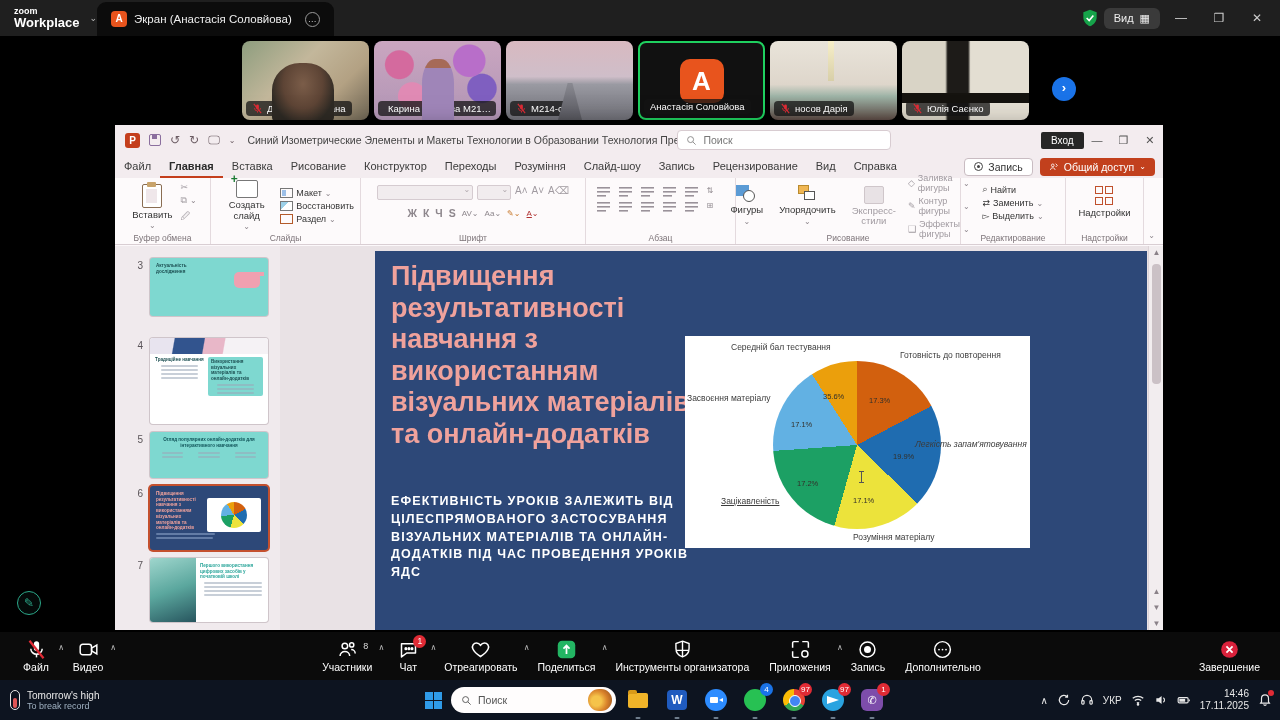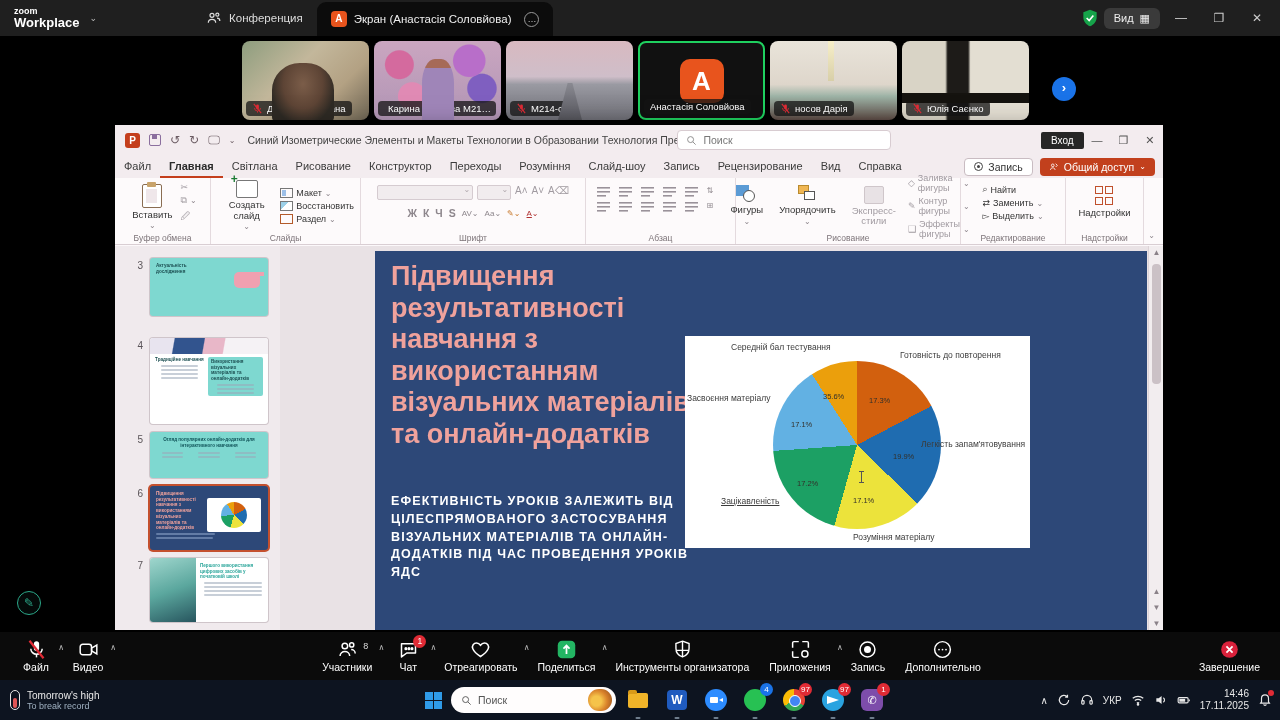--- a/index.html
+++ b/index.html
@@ -246,29 +246,20 @@
 </style>
 </head>
 <body>
 
 <div id="zoom-titlebar">
   <div class="zlogo">
     <div class="l1">zoom</div>
     <div class="l2">Workplace</div>
   </div>
   <div class="zchev">⌄</div>
-  <div class="ztab conf">
-    <svg class="ppl-ico" viewBox="0 0 24 24" fill="none" stroke="#ddd" stroke-width="1.8">
-      <circle cx="9" cy="8" r="3"></circle>
-        <path d="M3.5 19c0-3 2.5-5 5.5-5s5.5 2 5.5 5"></path>
-      <circle cx="17" cy="7" r="2.3"></circle>
-        <path d="M16.5 12.2c2.6 0 4.3 2 4.3 4.3"></path>
-      </svg>
-    <span>Конференция</span>
-  </div>
   <div class="ztab active">
     <span class="a-ico">А</span>
     <span>Экран (Анастасія Соловйова)</span>
     <span class="ellipsis-circ">…</span>
   </div>
   <div id="ztb-right">
     <svg class="shield-ok" viewBox="0 0 24 24">
       <path d="M12 2l8 3v6c0 5-3.5 9-8 11-4.5-2-8-6-8-11V5z" fill="#16a34a"></path>
       <path d="M8 12l3 3 5-6" stroke="#fff" stroke-width="2" fill="none"></path>
       </svg>
@@ -368,21 +359,21 @@
     <div id="signin-btn">Вход</div>
     <div class="pwbtn">—</div>
     <div class="pwbtn">❐</div>
     <div class="pwbtn">✕</div>
   </div>
 
   <div id="ppt-tabs">
     <div id="ppt-tabs-left" style="display:flex">
         <div class="ptab">Файл</div>
         <div class="ptab active">Главная</div>
-        <div class="ptab">Світлана</div>
+        <div class="ptab">Вставка</div>
         <div class="ptab">Рисование</div>
         <div class="ptab">Конструктор</div>
         <div class="ptab">Переходы</div>
         <div class="ptab">Розуміння</div>
         <div class="ptab">Слайд-шоу</div>
         <div class="ptab">Запись</div>
         <div class="ptab">Рецензирование</div>
         <div class="ptab">Вид</div>
         <div class="ptab">Справка</div>
       </div>
@@ -620,21 +611,21 @@
       </div>
     <div id="canvas">
       <div id="slide">
         <div id="slide-title">Підвищення результативності навчання з використанням візуальних матеріалів та онлайн-додатків</div>
         <div id="slide-sub">ЕФЕКТИВНІСТЬ УРОКІВ ЗАЛЕЖИТЬ ВІД ЦІЛЕСПРЯМОВАНОГО ЗАСТОСУВАННЯ ВІЗУАЛЬНИХ МАТЕРІАЛІВ ТА ОНЛАЙН-ДОДАТКІВ ПІД ЧАС ПРОВЕДЕННЯ УРОКІВ ЯДС</div>
         <div id="pie-card">
           <div id="pie" style="background: conic-gradient(rgb(210, 96, 14) 0%, rgb(210, 96, 14) 17.3173%, rgb(31, 108, 176) 17.3173%, rgb(31, 108, 176) 37.2372%, rgb(236, 227, 59) 37.2372%, rgb(236, 227, 59) 54.3544%, rgb(28, 160, 100) 54.3544%, rgb(28, 160, 100) 73.8739%, rgb(98, 177, 227) 73.8739%, rgb(98, 177, 227) 90.991%, rgb(235, 159, 12) 90.991%, rgb(235, 159, 12) 100%);"></div>
           <div id="pie-labels">
               <span class="plabel" style="left: 215px; top: 14px;">Готовність до повторення</span>
               <span class="pct" style="left: 184px; top: 60px;">17.3%</span>
-              <span class="plabel" style="left: 236px; top: 103px; ">Легкість запам'ятовування</span>
+              <span class="plabel" style="left: 230px; top: 103px; font-style: italic;">Легкість запам'ятовування</span>
               <span class="pct" style="left: 208px; top: 116px;">19.9%</span>
               <span class="plabel" style="left: 168px; top: 196px;">Розуміння матеріалу</span>
               <span class="pct" style="left: 168px; top: 160px;">17.1%</span>
               <span class="plabel" style="left: 36px; top: 160px; text-decoration: underline;">Зацікавленість</span>
               <span class="pct" style="left: 112px; top: 143px;">17.2%</span>
               <span class="plabel" style="left: 2px; top: 57px;">Засвоєння матеріалу</span>
               <span class="pct" style="left: 106px; top: 84px;">17.1%</span>
               <span class="plabel" style="left: 46px; top: 6px;">Середній бал тестування</span>
               <span class="pct" style="left: 138px; top: 56px;">35.6%</span>
             </div>

